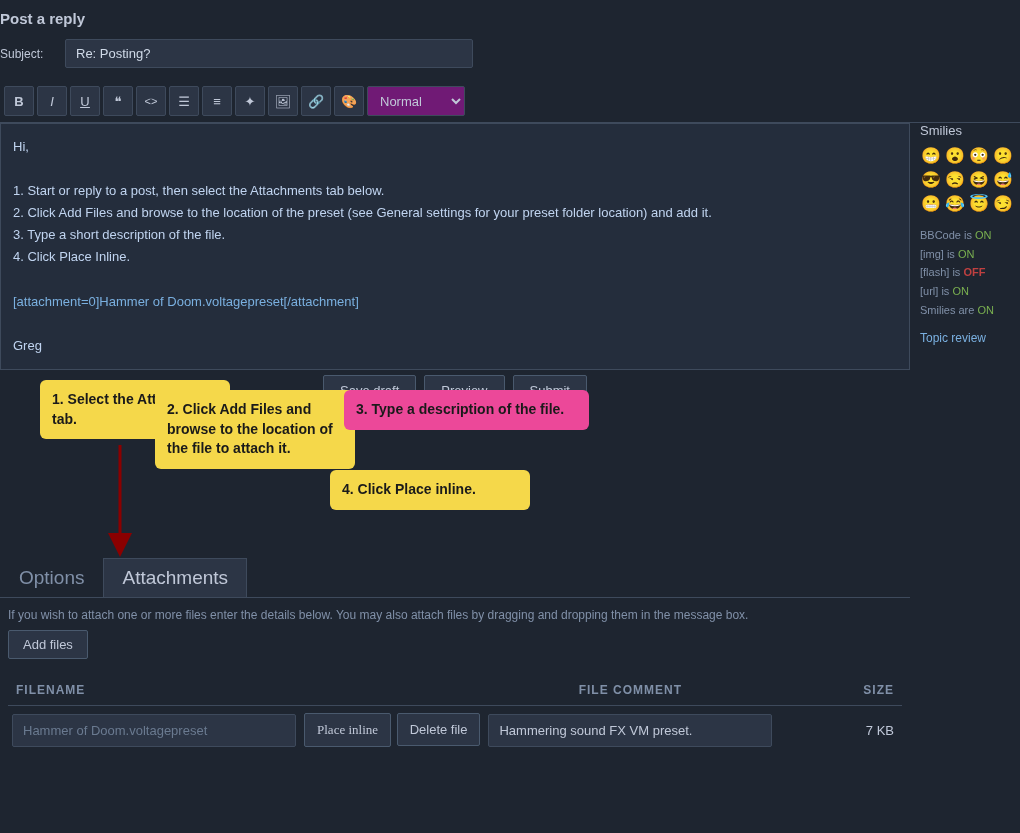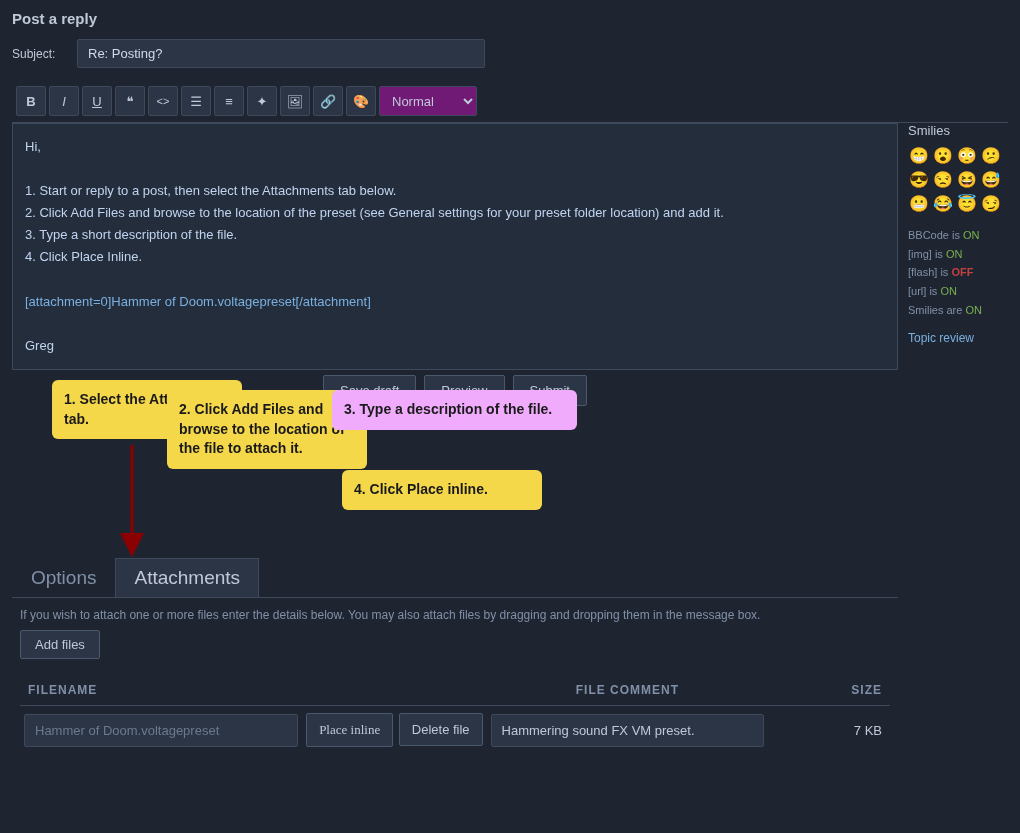--- a/index.html
+++ b/index.html
@@ -6,21 +6,21 @@
     body {
       background-color: #1e2530;
       color: #c0c8d8;
       font-family: Arial, sans-serif;
       font-size: 13px;
       width: 1020px;
       min-height: 833px;
     }
 
     .page-wrapper {
-      padding: 10px 12px;
+      padding: 10px 0;
     }
 
     .post-title {
       color: #c0c8d8;
       font-size: 15px;
       font-weight: bold;
       margin-bottom: 12px;
     }
 
     .subject-row {
@@ -374,21 +374,21 @@
               <polygon points="0 0, 8 4, 0 8" fill="#8b0000"></polygon>
             </marker>
           </defs>
           <line x1="20" y1="0" x2="20" y2="100" stroke="#8b0000" stroke-width="3" marker-end="url(#arrowhead1)"></line>
         </svg>
 
         <div class="callout" style="position:absolute; left:155px; top:20px; width:200px; background:#f5d84a; color:#1a1a1a; font-size:14px; font-weight:bold; border-radius:6px; padding:10px 12px; line-height:1.4;">
           <span>2. Click Add Files and browse to the location of the file to attach it.</span>
         </div>
 
-        <div class="callout" style="position:absolute; left:320px; top:20px; width:245px; background:#f0abfc; color:#1a1a1a; font-size:14px; font-weight:bold; border-radius:6px; padding:10px 12px; line-height:1.4;">
+        <div class="callout" style="position:absolute; left:344px; top:20px; width:245px; background:#ec4899; color:#1a1a1a; font-size:14px; font-weight:bold; border-radius:6px; padding:10px 12px; line-height:1.4;">
           <span>3. Type a description of the file.</span>
         </div>
 
         <div class="callout" style="position:absolute; left:330px; top:100px; width:200px; background:#f5d84a; color:#1a1a1a; font-size:14px; font-weight:bold; border-radius:6px; padding:10px 12px; line-height:1.4;">
           <span>4. Click Place inline.</span>
         </div>
 
 
         <div style="position:absolute; left:50%; top:5px; transform:translateX(-50%); display:flex; gap:8px;">
           <button class="action-btn">Save draft</button>

